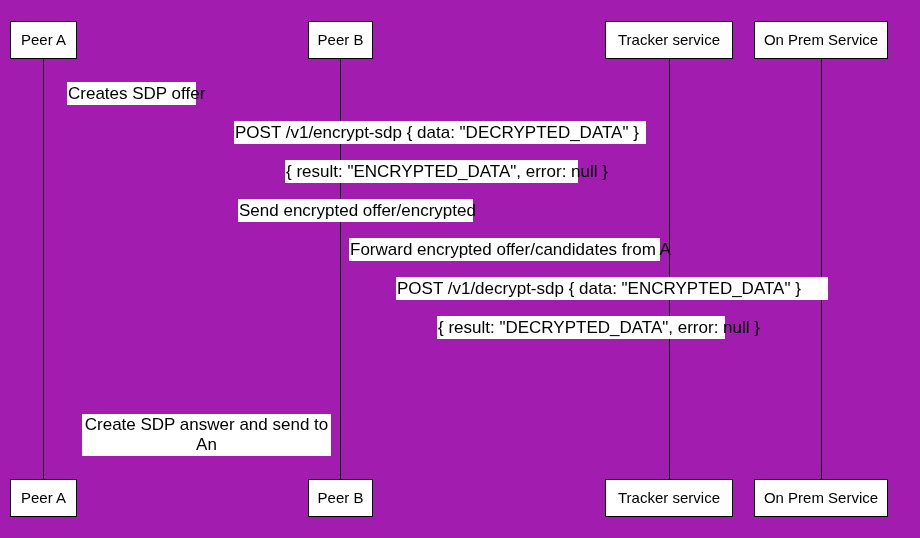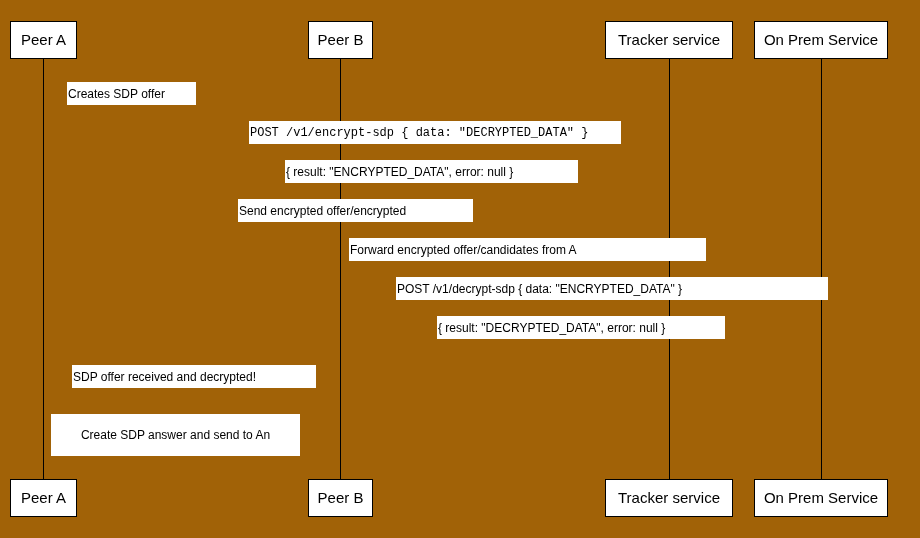--- a/index.html
+++ b/index.html
@@ -4,21 +4,21 @@
 <style>
   html, body {
     margin: 0;
     padding: 0;
     background: #000000;
   }
   #diagram {
     position: relative;
     width: 920px;
     height: 538px;
-    background: #a16207;
+    background: #a21caf;
     overflow: hidden;
     font-family: "Liberation Sans", sans-serif;
     -webkit-font-smoothing: antialiased;
   }
   .lifeline-box {
     position: absolute;
     background: #ffffff;
     color: #000000;
     border: 1px solid #000000;
     box-sizing: border-box;
@@ -35,21 +35,21 @@
     background: #000000;
   }
   .msg-label {
     position: absolute;
     background: #ffffff;
     color: #000000;
     box-sizing: border-box;
     display: flex;
     align-items: center;
     justify-content: center;
-    font-size: 12px;
+    font-size: 17px;
     line-height: 20px;
     white-space: nowrap;
     padding: 4px 1px;
   }
   .msg-label.multiline {
     white-space: normal;
     text-align: center;
     flex-direction: column;
     line-height: 20px;
   }
@@ -78,49 +78,46 @@
     <span>Tracker service</span>
   </div>
   <div class="lifeline-box" style="left:754px; top:21px; width:134px; height:38px;">
     <span>On Prem Service</span>
   </div>
 
   <div class="msg-label" style="left:67px; top:82px; width:129px; height:23px;">
     <span class="ln">Creates SDP offer</span>
   </div>
 
-  <div class="msg-label" style="left:249px; top:121px; width:372px; height:23px;font-family:Liberation Mono, monospace;">
+  <div class="msg-label" style="left:234px; top:121px; width:412px; height:23px;">
     <span class="ln">POST /v1/encrypt-sdp { data: "DECRYPTED_DATA" }</span>
   </div>
 
   <div class="msg-label" style="left:285px; top:160px; width:293px; height:23px;">
     <span class="ln">{ result: "ENCRYPTED_DATA", error: null }</span>
   </div>
 
   <div class="msg-label" style="left:238px; top:199px; width:235px; height:23px;">
     <span class="ln">Send encrypted offer/encrypted</span>
   </div>
 
-  <div class="msg-label" style="left:349px; top:238px; width:357px; height:23px;">
+  <div class="msg-label" style="left:349px; top:238px; width:311px; height:23px;">
     <span class="ln">Forward encrypted offer/candidates from A</span>
   </div>
 
   <div class="msg-label" style="left:396px; top:277px; width:432px; height:23px;">
     <span class="ln">POST /v1/decrypt-sdp { data: "ENCRYPTED_DATA" }</span>
   </div>
 
   <div class="msg-label" style="left:437px; top:316px; width:288px; height:23px;">
     <span class="ln">{ result: "DECRYPTED_DATA", error: null }</span>
   </div>
 
-  <div class="msg-label" style="left:72px; top:365px; width:244px; height:23px;">
-    <span class="ln">SDP offer received and decrypted!</span>
-  </div>
 
-  <div class="msg-label multiline" style="left:51px; top:414px; width:249px; height:42px;">
+  <div class="msg-label multiline" style="left:82px; top:414px; width:249px; height:42px;">
     <span class="ln">Create SDP answer and send to An</span>
   </div>
 
   <div class="lifeline-box" style="left:10px; top:479px; width:67px; height:38px;">
     <span>Peer A</span>
   </div>
   <div class="lifeline-box" style="left:308px; top:479px; width:65px; height:38px;">
     <span>Peer B</span>
   </div>
   <div class="lifeline-box" style="left:605px; top:479px; width:128px; height:38px;">

